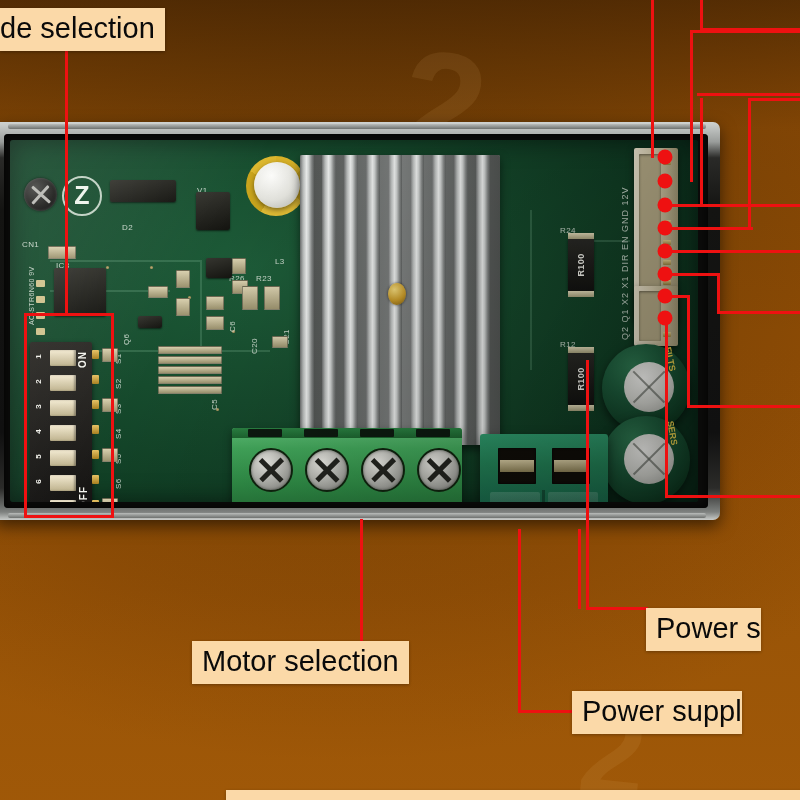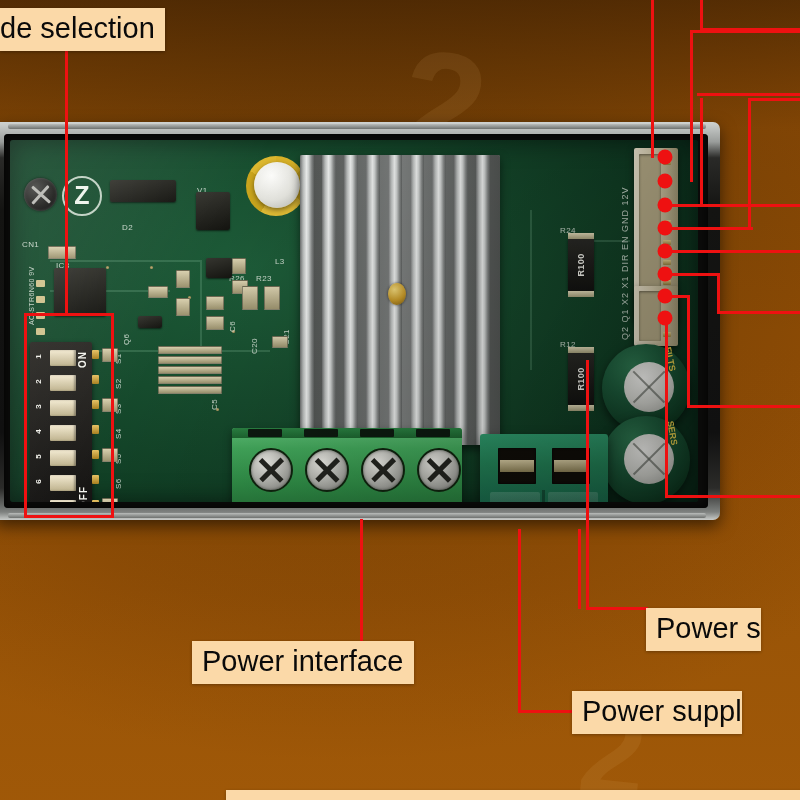--- a/index.html
+++ b/index.html
@@ -417,21 +417,21 @@
     <div class="lead h" style="left:665px;top:495px;width:135px;"></div>
 
     <div class="lead v" style="left:651px;top:0px;height:20px;"></div>
     <div class="lead h" style="left:700px;top:28px;width:100px;"></div>
     <div class="lead v" style="left:700px;top:0px;height:30px;"></div>
     <div class="lead h" style="left:697px;top:93px;width:103px;"></div>
   </div>
 
   <div class="callout clip-l" style="left:0px;top:8px;">de selection</div>
 
-  <div class="callout" style="left:192px;top:641px;">Power interface</div>
+  <div class="callout" style="left:192px;top:641px;">Motor selection</div>
 
   <div class="callout clip-r" style="left:572px;top:691px;">Power suppl</div>
 
   <div class="callout clip-r" style="left:646px;top:608px;">Power s</div>
 
   <div class="callout clip-r" style="left:226px;top:790px;width:600px;">&nbsp;</div>
 
 
 </div>
 

